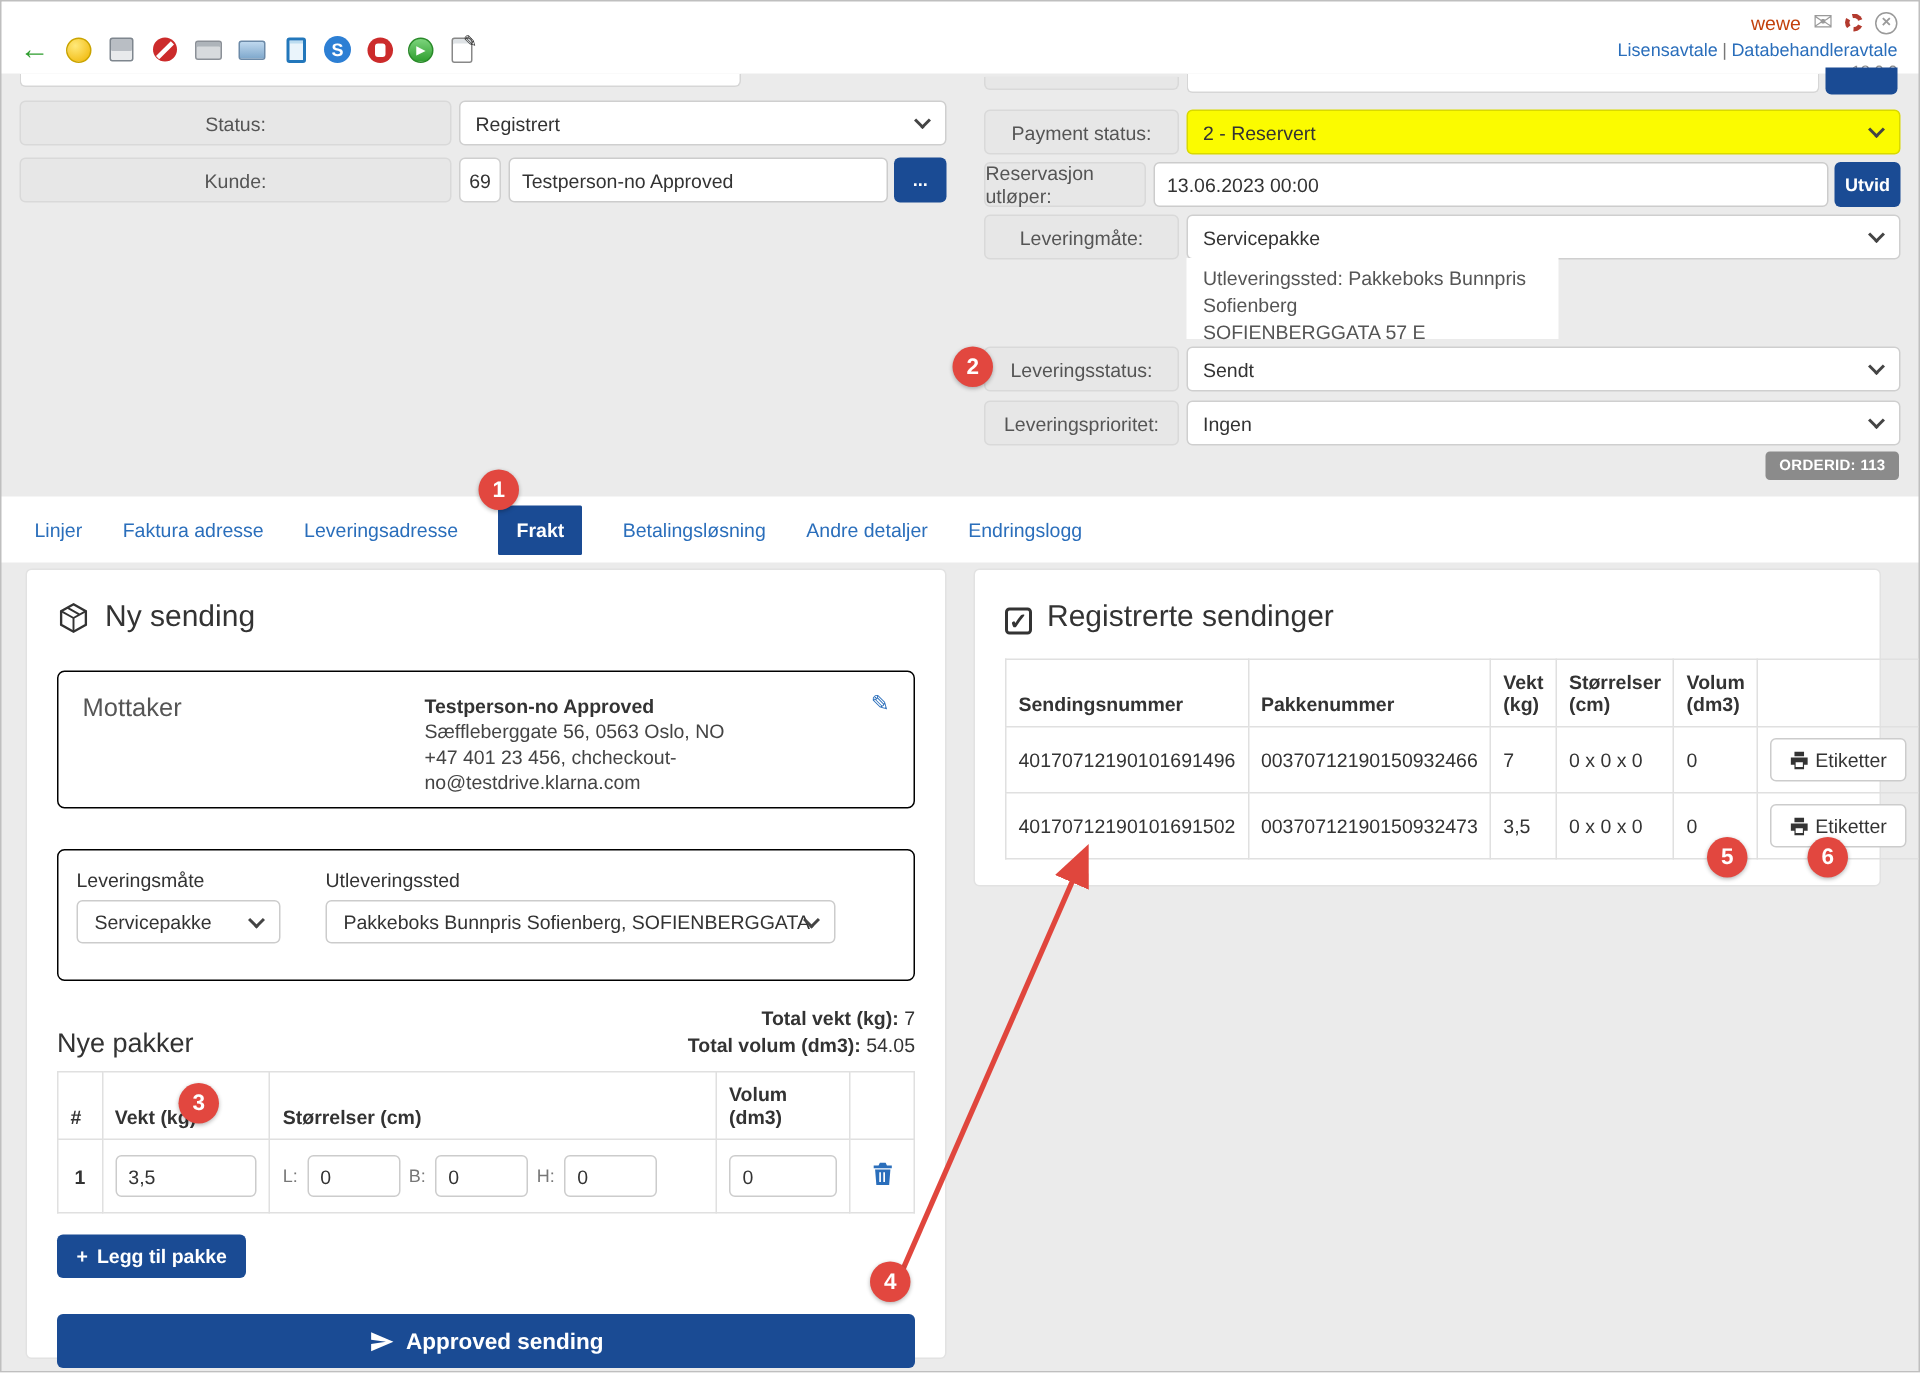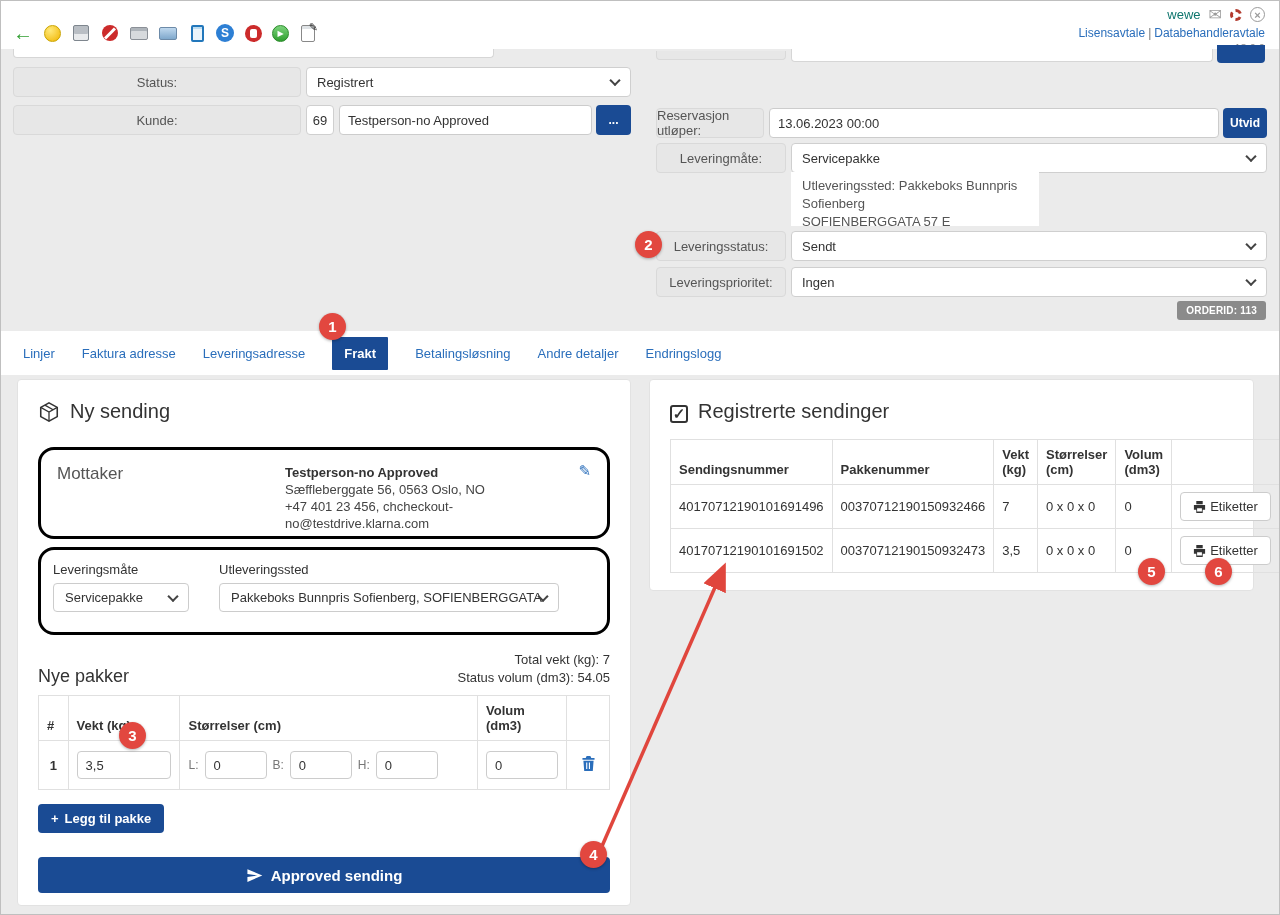--- a/index.html
+++ b/index.html
@@ -19,21 +19,21 @@
   .i-print{width:18px;height:13px;background:#d7dadd;border:1px solid #8b9097;border-radius:2px;box-shadow:inset 0 3px 0 #aeb4ba}
   .i-image{width:18px;height:13px;background:linear-gradient(#bfd8ee,#7fa8cc);border:1px solid #6c8aa8;border-radius:2px}
   .i-clip{width:13px;height:17px;background:#eaf4fb;border:2px solid #2277bb;border-radius:2px;box-shadow:inset 0 2px 0 #bcdcf0}
   .i-skype{width:18px;height:18px;border-radius:50%;background:#2d7fd4;color:#fff;font-size:12px;font-weight:bold}
   .i-stop{width:17px;height:17px;border-radius:50%;background:#cc2b2b;position:relative}
   .i-stop::after{content:"";position:absolute;left:5px;top:4px;width:7px;height:9px;background:#fff;border-radius:2px}
   .i-play{width:17px;height:17px;border-radius:50%;background:linear-gradient(#7cd47c,#2f9e2f);border:1px solid #2a8a2a;color:#fff;font-size:8px}
   .i-notes{width:14px;height:17px;background:#fff;border:1px solid #888;border-radius:2px;box-shadow:inset 0 3px 0 #dfe3e6;position:relative}
   .i-notes .pen{position:absolute;right:-4px;top:-5px;font-size:11px;color:#333}
   .account{position:absolute;right:14px;top:4px;display:flex;align-items:center;gap:8px}
-  .account .user{color:#0f766e;font-size:13px}
+  .account .user{color:#c2410c;font-size:13px}
   .i-env{color:#9a9a9a;font-size:16px}
   .i-buoy{width:12px;height:12px;border-radius:50%;border:3px dashed #b33a2e;background:#fff}
   .i-close{width:15px;height:15px;border-radius:50%;border:1.5px solid #9a9a9a;color:#9a9a9a;font-size:11px;font-weight:bold;display:inline-flex;align-items:center;justify-content:center}
   .legal{position:absolute;right:14px;top:25px;font-size:12px;color:#2a6ebb}
   .legal .sep{color:#777;margin:0 3px}
   .legal a{color:#2a6ebb;text-decoration:none}
   .version{position:absolute;right:14px;top:41px;font-size:11px;color:#8a8a8a}
 
   
   .frow{position:absolute;display:flex;align-items:stretch;height:30px}
@@ -49,33 +49,33 @@
 
   
   .tabbar{position:absolute;top:330px;left:0;right:0;height:44px;background:#fff;display:flex;align-items:center;padding-left:22px;gap:27px}
   .tab{font-size:13px;color:#2a6ebb;cursor:pointer;white-space:nowrap}
   .tab.active{background:#1a4b94;color:#fff;font-weight:bold;padding:9px 12px;border-radius:1px}
 
   
   .card{position:absolute;background:#fff;border:1px solid #e2e2e2;border-radius:4px;padding:20px}
   .h1{font-size:20px;color:#333;display:flex;align-items:flex-end;gap:10px;font-weight:500}
   .chkicon{width:18px;height:18px;border:2px solid #333;border-radius:3px;display:inline-flex;align-items:center;justify-content:center;font-size:15px;font-weight:bold;color:#333}
-  .innerbox{border:3px solid #000000;border-radius:16px;position:relative}
+  .innerbox{border:1px solid #000000;border-radius:5px;position:relative}
   .recipient{height:92px;margin-top:24px;padding:14px 16px;display:flex}
   .recipient .rlabel{font-size:17px;color:#555;width:228px}
   .recipient .rinfo{font-size:13px;color:#444;line-height:17px;width:255px}
   .recipient .rinfo .rname{font-weight:bold;color:#333}
   .editpen{position:absolute;right:16px;top:12px;color:#2a6ebb;font-size:15px;cursor:pointer}
-  .delivery{height:88px;margin-top:8px;padding:12px;display:flex;gap:30px}
+  .delivery{height:88px;margin-top:27px;padding:12px;display:flex;gap:30px}
   .fgroup .glabel{font-size:13px;color:#333;margin-bottom:6px}
   .gsel{position:relative;height:29px;border:1px solid #ccc;border-radius:4px;display:flex;align-items:center;padding:0 30px 0 11px;font-size:13px;color:#333;background:#fff}
   .totrow{display:flex;justify-content:space-between;align-items:flex-end;margin-top:16px;margin-bottom:8px}
   .h2{font-size:18px;color:#333;font-weight:500}
   .totals{text-align:right;font-size:13px;color:#333;line-height:18px}
-  .totals b{font-weight:normal}
+  .totals b{font-weight:bold}
 
   table{border-collapse:collapse;width:100%}
   th,td{border:1px solid #e0e0e0;font-size:13px;color:#333;text-align:left;padding:7px 8px}
   th{font-weight:bold;vertical-align:bottom}
   .pk td{height:49px}
   .pk .cidx{text-align:center;width:30px;font-weight:bold}
   .tin{border:1px solid #ccc;border-radius:4px;height:28px;padding:0 8px;font-size:13px;color:#333;font-family:"Liberation Sans",sans-serif}
   .dims{display:flex;align-items:center;gap:6px}
   .dims .dl{color:#777;font-size:12px}
   .btn-add{height:29px;padding:0 13px;margin-top:14px;gap:6px;font-size:13px}
@@ -151,20 +151,27 @@
         <span class="chev"></span>
       </div>
   </div>
   <div class="frow" style="left:12px;top:104px;width:618px">
     <div class="flabel" style="width:288px">Kunde:</div>
     <div class="field" style="margin-left:5px;width:28px;justify-content:center;padding:0">69</div>
     <input class="field tin" style="margin-left: 5px; width: 253px; height: 30px;" value="Testperson-no Approved">
     <button class="btn-navy" style="margin-left:4px;width:35px;height:30px">...</button>
   </div>
 
+  <div class="frow" style="left:655px;top:72px;width:611px">
+    <div class="flabel" style="width:130px">Payment status:</div>
+    <div class="field selbox" style="margin-left:5px;flex:1;background:#fbfb00;border-color:#d9d900">
+        <span>2 - Reservert</span>
+        <span class="chev"></span>
+      </div>
+  </div>
   <div class="frow" style="left:655px;top:107px;width:611px">
     <div class="flabel" style="width:108px">Reservasjon utløper:</div>
     <input class="field tin" style="margin-left: 5px; width: 470px; height: 30px;" value="13.06.2023 00:00">
     <button class="btn-navy" style="margin-left:4px;width:46px;height:30px">Utvid</button>
   </div>
   <div class="frow" style="left:655px;top:142px;width:611px">
     <div class="flabel" style="width:130px">Leveringmåte:</div>
     <div class="field selbox" style="margin-left:5px;flex:1">
         <span>Servicepakke</span>
         <span class="chev"></span>
@@ -234,21 +241,21 @@
             <span>Pakkeboks Bunnpris Sofienberg, SOFIENBERGGATA</span>
             <span class="chev"></span>
           </div>
       </div>
     </div>
 
     <div class="totrow">
       <div class="h2">Nye pakker</div>
       <div class="totals">
         <div><b>Total vekt (kg):</b> <span>7</span></div>
-        <div><b>Status volum (dm3):</b> <span>54.05</span></div>
+        <div><b>Total volum (dm3):</b> <span>54.05</span></div>
       </div>
     </div>
 
     <table class="pk">
       <colgroup>
           <col style="width:30px">
           <col style="width:112px">
           <col style="width:300px">
           <col style="width:88px">
           <col style="width:44px">

